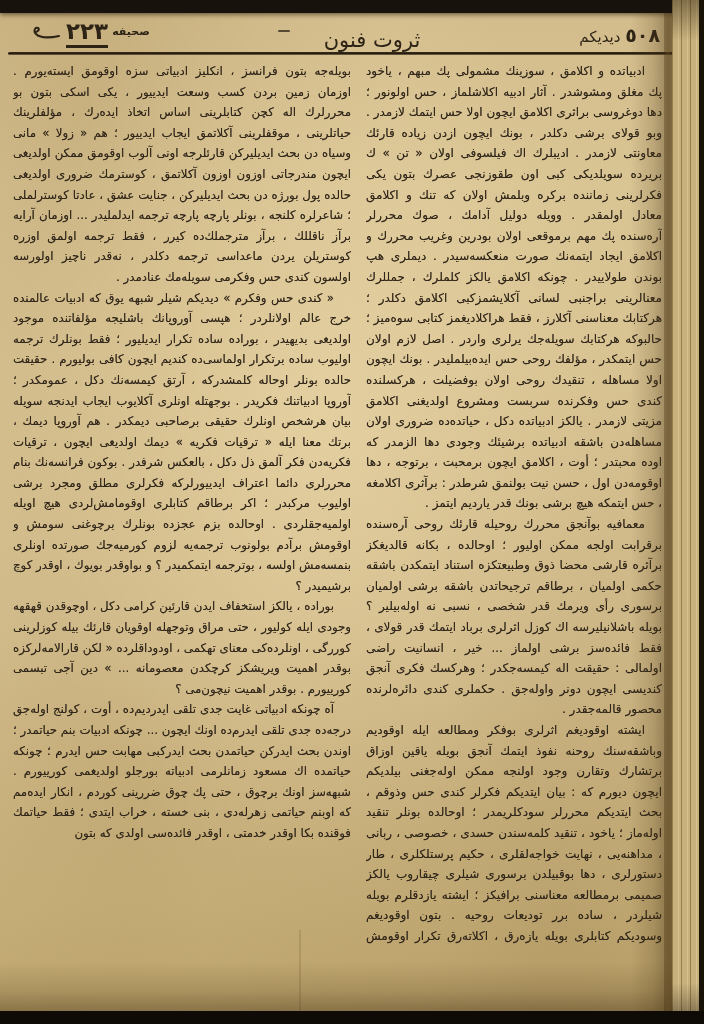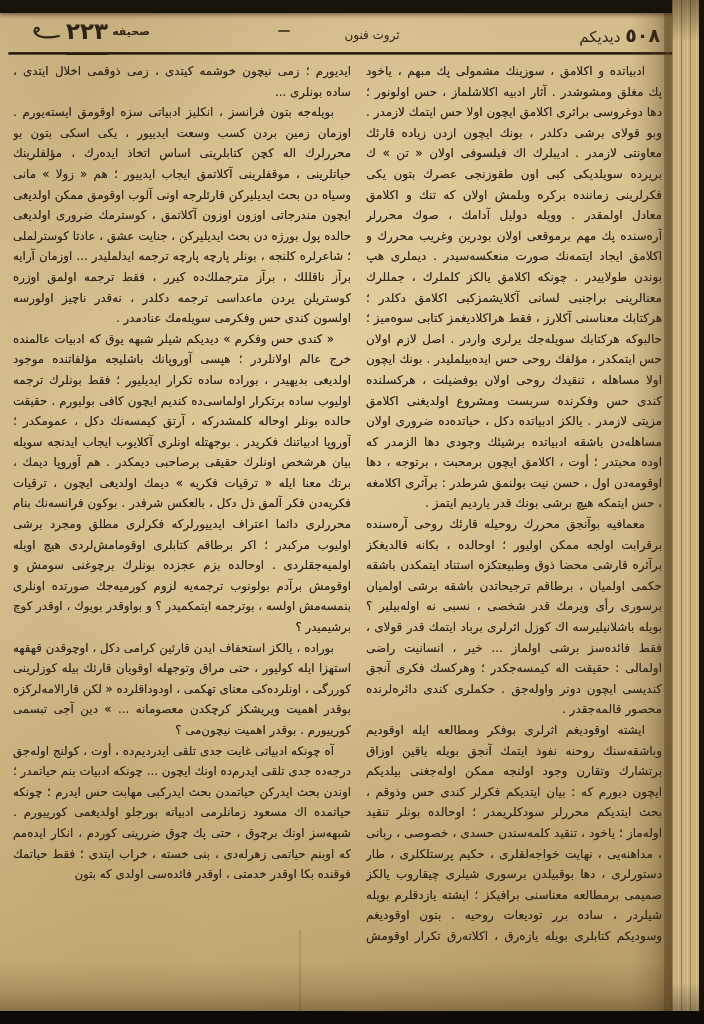--- a/index.html
+++ b/index.html
@@ -25,26 +25,26 @@
       linear-gradient(180deg,rgba(40,28,10,.45) 0%,rgba(40,28,10,0) 4%,rgba(40,28,10,0) 96%,rgba(20,14,5,.5) 100%),
       repeating-linear-gradient(90deg,rgba(90,65,25,.45) 0px,rgba(90,65,25,.45) 1px,rgba(0,0,0,0) 1px,rgba(0,0,0,0) 6px,rgba(230,210,160,.5) 6px,rgba(230,210,160,.5) 7px,rgba(0,0,0,0) 7px,rgba(0,0,0,0) 9px);}
   .spine-dark{position:absolute;top:0;left:699px;width:5px;height:1024px;background:#191307;}
   .crease{position:absolute;top:13px;left:664px;width:8px;height:998px;
     background:linear-gradient(90deg,rgba(60,40,12,.30),rgba(95,70,30,.55),rgba(60,40,12,.25));}
   .fold-faint{position:absolute;left:299px;top:930px;width:2px;height:80px;background:rgba(110,85,40,.22);}
   
   .header{position:absolute;left:0;top:18px;width:704px;height:36px;color:#2e2416;direction:rtl;}
   .issue{position:absolute;right:44px;top:6px;font-size:15px;white-space:nowrap;}
   .issue b{font-size:19px;font-weight:bold;letter-spacing:1px;}
-  .masthead{position:absolute;right:0;left:40px;top:10px;text-align:center;font-size:12px;letter-spacing:2px;}
+  .masthead{position:absolute;right:0;left:40px;top:10px;text-align:center;font-size:21px;letter-spacing:2px;}
   .tick{position:absolute;left:278px;top:30px;width:12px;height:2px;background:rgba(46,36,22,.75);border-radius:1px;}
   .pageno{position:absolute;left:30px;top:0px;direction:rtl;white-space:nowrap;}
   .pageno .word{font-size:11px;position:relative;top:-4px;margin-left:4px;font-weight:bold;}
   .pageno .num{font-size:23px;font-weight:bold;letter-spacing:2px;}
-  .pageno .numwrap{display:inline-block;border-bottom:3px solid #2e2416;padding-bottom:8px;}
+  .pageno .numwrap{display:inline-block;border-bottom:3px solid #2e2416;padding-bottom:1px;}
   .flourish{position:relative;top:2px;margin-right:6px;}
   .rule{position:absolute;left:8px;top:52px;width:682px;height:3px;
     background:linear-gradient(180deg,#3a2d1b 0%,#241b0e 60%,rgba(36,27,14,.4) 100%);border-radius:2px;}
   
   .col{position:absolute;top:61px;height:884px;overflow:hidden;direction:rtl;
     text-align:justify;color:#30261a;
     text-shadow:0 0 .6px rgba(48,38,26,.55);}
   .col-right{left:366px;width:296px;font-size:12px;line-height:20.6px;}
   .col-left{left:13px;width:338px;font-size:11.8px;line-height:20.6px;}
   .para{margin:0;text-indent:17px;}
@@ -69,24 +69,23 @@
   <div class="tick"></div>
   <div class="rule"></div>
 
   <main>
     <section class="col col-right">
         <p class="para">ادبياتده و اكلامق ، سوزينك مشمولى پك مبهم ، ياخود پك مغلق ومشوشدر . آثار ادبيه اكلاشلماز ، حس اولونور ؛ دها دوغروسى براثرى اكلامق ايچون اولا حس ايتمك لازمدر . وبو قولاى برشى دكلدر ، بونك ايچون ازدن زياده قارئك معاونتى لازمدر . اديبلرك اك فيلسوفى اولان « تن » ك بريرده سويلديكى كبى اون طقوزنجى عصرك بتون يكى فكرلرينى زماننده بركره وبلمش اولان كه تنك و اكلامق معادل اولمقدر . وويله دوليل آدامك ، صوك محررلر آره‌سنده پك مهم برموقعى اولان بودرين وغريب محررك و اكلامق ايجاد ايتمه‌نك صورت منعكسه‌سيدر . ديملرى هپ بوندن طولاييدر . چونكه اكلامق يالكز كلملرك ، جمللرك معنالرينى براجنبى لسانى آكلايشمزكبى اكلامق دكلدر ؛ هركتابك معناسنى آكلارز ، فقط هراكلاديغمز كتابى سوه‌ميز ؛ حالبوكه هركتابك سويله‌جك يرلرى واردر . اصل لازم اولان حس ايتمكدر ، مؤلفك روحى حس ايده‌بيلمليدر . بونك ايچون اولا مساهله ، تنقيدك روحى اولان بوفضيلت ، هركسلنده كندى حس وفكرنده سربست ومشروع اولديغنى اكلامق مزيتى لازمدر . يالكز ادبياتده دكل ، حياتده‌ده ضرورى اولان مساهله‌دن باشقه ادبياتده برشيئك وجودى دها الزمدر كه اوده محبتدر ؛ أوت ، اكلامق ايچون برمحبت ، برتوجه ، دها اوقومه‌دن اول ، حسن نيت بولنمق شرطدر : برآثرى اكلامغه ، حس ايتمكه هيچ برشى بونك قدر يارديم ايتمز .</p>
         <p class="para">معمافيه بوآنجق محررك روحيله قارئك روحى آره‌سنده برقرابت اولجه ممكن اوليور ؛ اوحالده ، بكانه قالديغكز برآثره قارشى محضا ذوق وطبيعتكزه استناد ايتمكدن باشقه حكمى اولميان ، برطاقم ترجيحاتدن باشقه برشى اولميان برسورى رأى ويرمك قدر شخصى ، نسبى نه اوله‌بيلير ؟ بويله باشلانيليرسه اك كوزل اثرلرى برباد ايتمك قدر قولاى ، فقط فائده‌سز برشى اولماز ... خير ، انسانيت راضى اولمالى : حقيقت اله كيمسه‌جكدر ؛ وهركسك فكرى آنجق كنديسى ايچون دونر واوله‌جق . حكملرى كندى دائره‌لرنده محصور قالمه‌جقدر .</p>
         <p class="para">ايشته اوقوديغم اثرلرى بوفكر ومطالعه ايله اوقوديم وباشقه‌سنك روحنه نفوذ ايتمك آنجق بويله ياقين اوزاق برتشارك وتقارن وجود اولنجه ممكن اوله‌جغنى بيلديكم ايچون ديورم كه : بيان ايتديكم فكرلر كندى حس وذوقم ، بحث ايتديكم محررلر سودكلريمدر ؛ اوحالده بونلر تنقيد اوله‌ماز ؛ ياخود ، تنقيد كلمه‌سندن حسدى ، خصوصى ، ربانى ، مداهنه‌يى ، نهايت خواجه‌لقلرى ، حكيم پرستلكلرى ، طار دستورلرى ، دها بوقبيلدن برسورى شيلرى چيقاروب يالكز صميمى برمطالعه معناسنى برافيكز ؛ ايشته يازدقلرم بويله شيلردر ، ساده برر توديعات روحيه . بتون اوقوديغم وسوديكم كتابلرى بويله يازه‌رق ، اكلاته‌رق تكرار اوقومش اولورم ؛ بونلرك بكا ويرديكى اذواق ، حسيات ومطالعاتى تحليل</p>
       </section>
     <section class="col col-left">
-        <p class="para">ايديورم ؛ زمى نيچون خوشمه كيتدى ، زمى ذوقمى اخلال ايتدى ، ساده بونلرى ...</p>
         <p class="para">بويله‌جه بتون فرانسز ، انكليز ادبياتى سزه اوقومق ايسته‌يورم . اوزمان زمين بردن كسب وسعت ايدييور ، يكى اسكى بتون بو محررلرك اله كچن كتابلرينى اساس اتخاذ ايده‌رك ، مؤلفلرينك حياتلرينى ، موقفلرينى آكلاتمق ايجاب ايدييور ؛ هم « زولا » مانى وسياه دن بحث ايديليركن قارئلرجه اونى آلوب اوقومق ممكن اولديغى ايچون مندرجاتى اوزون اوزون آكلاتمق ، كوسترمك ضرورى اولديغى حالده پول بورژه دن بحث ايديليركن ، جنايت عشق ، عادتا كوسترلملى ؛ شاعرلره كلنجه ، بونلر پارچه پارچه ترجمه ايدلمليدر ... اوزمان آرايه برآز ناقللك ، برآز مترجملك‌ده كيرر ، فقط ترجمه اولمق اوزره كوستريلن يردن ماعداسى ترجمه دكلدر ، نه‌قدر ناچيز اولورسه اولسون كندى حس وفكرمى سويله‌مك عنادمدر .</p>
         <p class="para">« كندى حس وفكرم » ديديكم شيلر شبهه يوق كه ادبيات عالمنده خرج عالم اولانلردر ؛ هپسى آوروپانك باشليجه مؤلفاتنده موجود اولديغى بديهيدر ، بوراده ساده تكرار ايديليور ؛ فقط بونلرك ترجمه اوليوب ساده برتكرار اولماسى‌ده كنديم ايچون كافى بوليورم . حقيقت حالده بونلر اوحاله كلمشدركه ، آرتق كيمسه‌نك دكل ، عمومكدر ؛ آوروپا ادبياتنك فكريدر . بوجهتله اونلرى آكلايوب ايجاب ايدنجه سويله بيان هرشخص اونلرك حقيقى برصاحبى ديمكدر . هم آوروپا ديمك ، برتك معنا ايله « ترقيات فكريه » ديمك اولديغى ايچون ، ترقيات فكريه‌دن فكر آلمق ذل دكل ، بالعكس شرفدر . بوكون فرانسه‌نك بنام محررلرى دائما اعتراف ايدييورلركه فكرلرى مطلق ومجرد برشى اوليوب مركبدر ؛ اكر برطاقم كتابلرى اوقومامش‌لردى هيچ اويله اولميه‌جقلردى . اوحالده بزم عجزده بونلرك برچوغنى سومش و اوقومش برآدم بولونوب ترجمه‌يه لزوم كورميه‌جك صورتده اونلرى بنمسه‌مش اولسه ، بوترجمه ايتمكميدر ؟ و بواوقدر بويوك ، اوقدر كوچ برشيميدر ؟</p>
-        <p class="para">بوراده ، يالكز استخفاف ايدن قارئين كرامى دكل ، اوچوقدن قهقهه استهزا ايله كوليور ، حتى مراق وتوجهله اوقويان قارئك بيله كوزلرينى كوررگى ، اونلرده‌كى معناى تهكمى ، اودوداقلرده « لكن قارالامه‌لركزه بوقدر اهميت ويريشكز كرچكدن معصومانه ... » دين آجى تبسمى كورييورم . بوقدر اهميت نيچون‌مى ؟</p>
+        <p class="para">بوراده ، يالكز استخفاف ايدن قارئين كرامى دكل ، اوچوقدن قهقهه وجودى ايله كوليور ، حتى مراق وتوجهله اوقويان قارئك بيله كوزلرينى كوررگى ، اونلرده‌كى معناى تهكمى ، اودوداقلرده « لكن قارالامه‌لركزه بوقدر اهميت ويريشكز كرچكدن معصومانه ... » دين آجى تبسمى كورييورم . بوقدر اهميت نيچون‌مى ؟</p>
         <p class="para">آه چونكه ادبياتى غايت جدى تلقى ايدرديم‌ده ، أوت ، كولنج اوله‌جق درجه‌ده جدى تلقى ايدرم‌ده اونك ايچون ... چونكه ادبيات بنم حياتمدر ؛ اوندن بحث ايدركن حياتمدن بحث ايدركبى مهابت حس ايدرم ؛ چونكه حياتمده اك مسعود زمانلرمى ادبياته بورجلو اولديغمى كورييورم . شبهه‌سز اونك برچوق ، حتى پك چوق ضررينى كوردم ، انكار ايده‌مم كه اوبنم حياتمى زهرله‌دى ، بنى خسته ، خراب ايتدى ؛ فقط حياتمك فوقنده بكا اوقدر خدمتى ، اوقدر فائده‌سى اولدى كه بتون</p>
       </section>
   </main>
 
   <div class="fold-faint"></div>
   <div class="bottom-shadow"></div>
   <div class="gutter-shadow"></div>
   <div class="crease"></div>
   <div class="page-edges"></div>
   <div class="spine-dark"></div>

